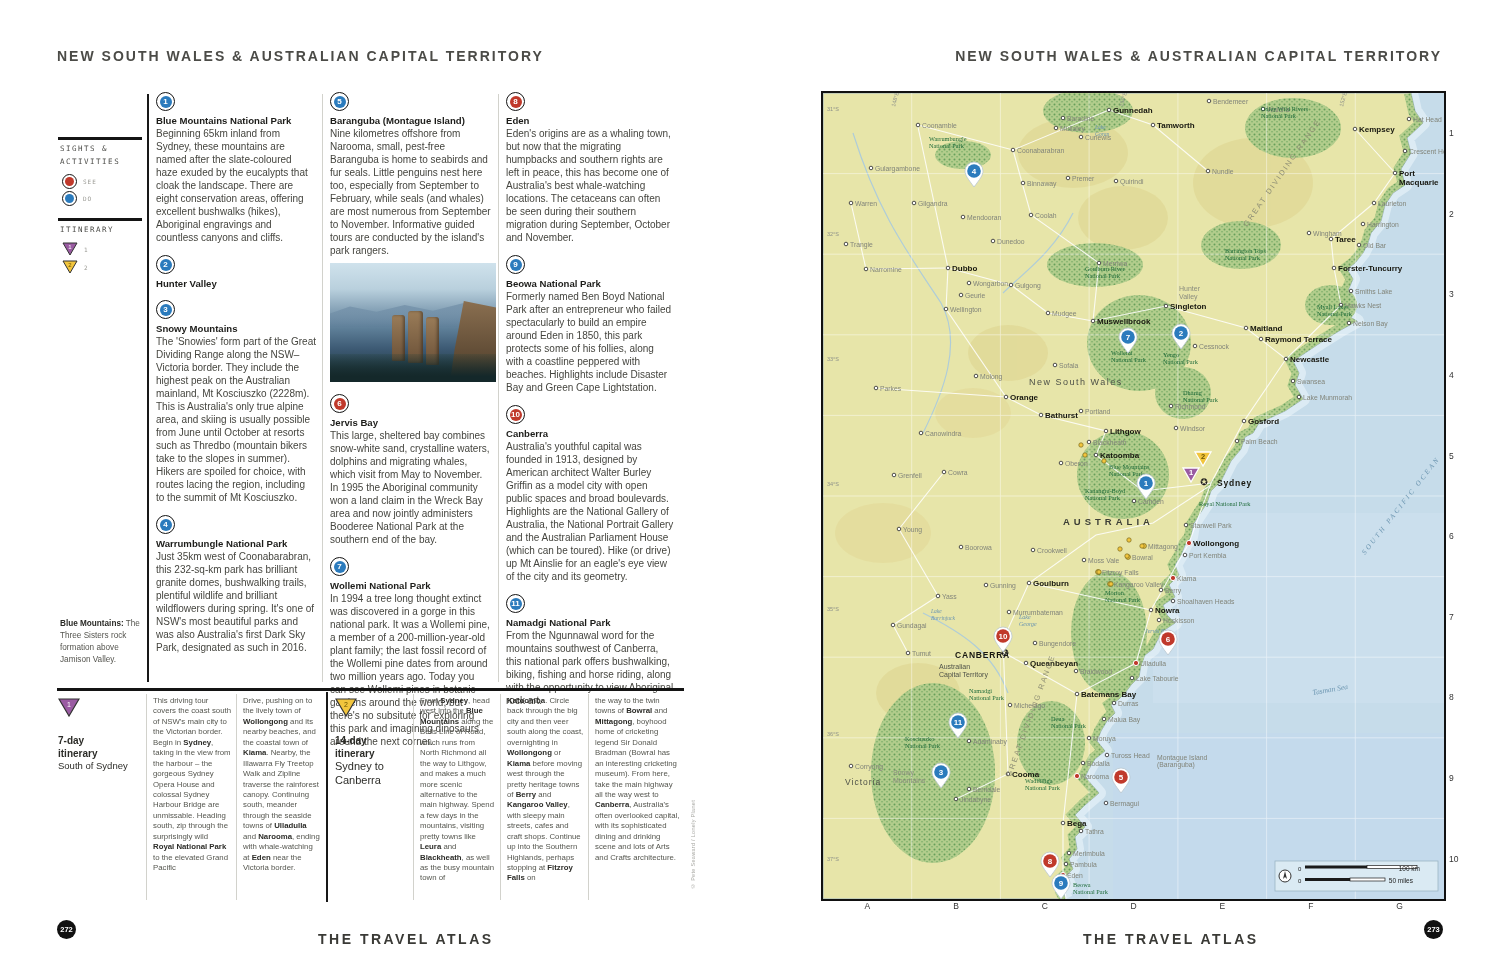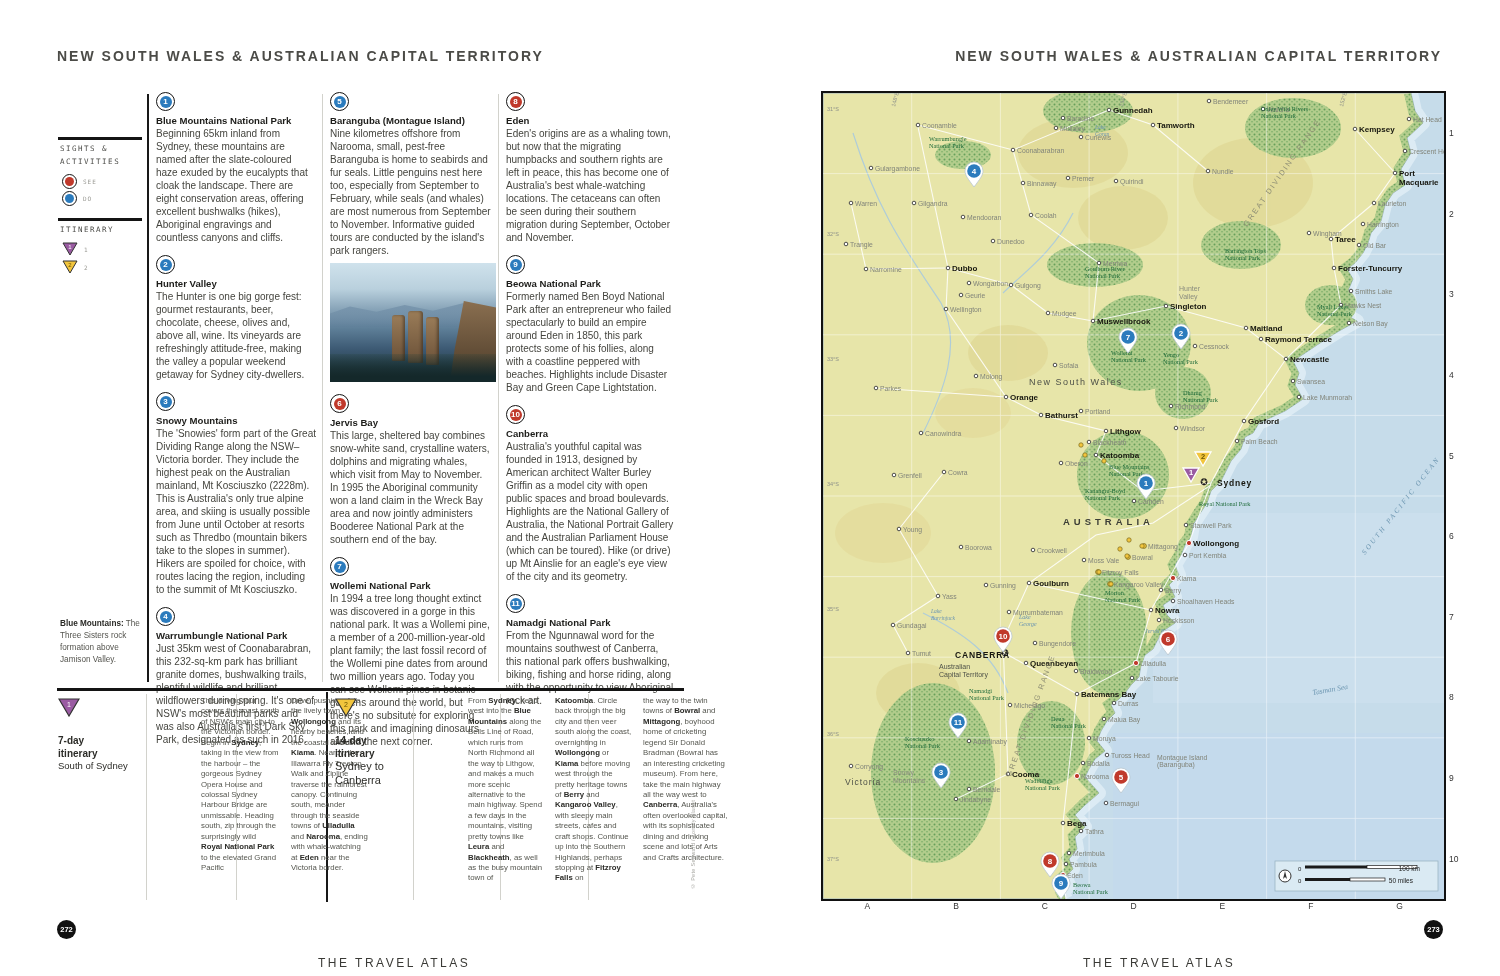--- a/index.html
+++ b/index.html
@@ -37,29 +37,29 @@
   .photo .ridge{position:absolute;left:0;right:0;height:34px;top:30px;
          background:linear-gradient(180deg,rgba(110,140,165,.9),rgba(90,120,150,.2));
          clip-path:polygon(0 60%,12% 40%,28% 55%,45% 35%,62% 52%,80% 30%,100% 48%,100% 100%,0 100%);}
   .photo .rock{position:absolute;background:linear-gradient(180deg,#9a7c58,#6b5138);border-radius:3px 3px 1px 1px;box-shadow:-2px 0 3px rgba(0,0,0,.35) inset;}
   .photo .cliff{position:absolute;right:0;top:38px;width:46px;height:81px;
          background:linear-gradient(180deg,#8a6f50,#4b3a28);clip-path:polygon(30% 0,100% 8%,100% 100%,0 100%,10% 60%);}
   .photo .bush{position:absolute;left:0;right:0;bottom:0;height:28px;
          background:linear-gradient(180deg,rgba(36,66,56,.2),#14282a 80%);}
   
   .iti-sec-top{position:absolute;left:57px;width:627px;height:2.5px;background:#141414;top:688px;}
-  .mini{position:absolute;font-size:7.8px;line-height:1.34;color:#55564f;margin-left:48px;}
+  .mini{position:absolute;font-size:7.8px;line-height:1.34;color:#55564f;}
   .mini b{color:#2c2c28;}
   .iti-label{position:absolute;font-size:10px;color:#2c2c28;line-height:1.25;}
   .iti-label .big{font-weight:bold;}
   .tri-svg{display:block;margin-bottom:8px;}
   
   .pagenum{position:absolute;width:19px;height:19px;border-radius:50%;background:#111;color:#fff;
            font-size:7.5px;font-weight:bold;display:flex;align-items:center;justify-content:center;top:920px;}
-  .book-title{position:absolute;top:956px;font-size:12px;letter-spacing:2.5px;color:#3a3a36;font-weight:normal;}
+  .book-title{position:absolute;top:931px;font-size:14px;letter-spacing:2.5px;color:#3a3a36;font-weight:bold;}
   .credit{position:absolute;left:690px;top:800px;font-size:5.5px;color:#a9a9a4;
           writing-mode:vertical-rl;transform:rotate(180deg);letter-spacing:.3px;}
   
   .map-frame{position:absolute;left:821px;top:91px;width:621px;height:806px;border:2px solid #111;box-sizing:content-box;background:#c6dcea;}
   .grid-letters{position:absolute;left:823px;top:901px;width:621px;display:flex;}
   .grid-letters span{flex:1;text-align:center;font-size:8.5px;color:#333;}
   .grid-numbers{position:absolute;left:1449px;top:93px;height:806px;display:flex;flex-direction:column;width:14px;}
   .grid-numbers span{flex:1;display:flex;align-items:center;font-size:8.5px;color:#333;}
 </style>
 </head>
@@ -111,21 +111,20 @@
           <i data-color="blue">1</i>
         </span>
     <div class="item-title">Blue Mountains National Park</div>
     <div class="item-body">Beginning 65km inland from Sydney, these mountains are named after the slate-coloured haze exuded by the eucalypts that cloak the landscape. There are eight conservation areas, offering excellent bushwalks (hikes), Aboriginal engravings and countless canyons and cliffs.</div>
   </div>
   <div class="item">
     <span class="badge">
           <i data-color="blue">2</i>
         </span>
     <div class="item-title">Hunter Valley</div>
-    <div class="item-body">The Hunter is one big gorge fest: gourmet restaurants, beer, chocolate, cheese, olives and, above all, wine. Its vineyards are refreshingly attitude-free, making the valley a popular weekend getaway for Sydney city-dwellers.</div>
   </div>
   <div class="item">
     <span class="badge">
           <i data-color="blue">3</i>
         </span>
     <div class="item-title">Snowy Mountains</div>
     <div class="item-body">The 'Snowies' form part of the Great Dividing Range along the NSW–Victoria border. They include the highest peak on the Australian mainland, Mt Kosciuszko (2228m). This is Australia's only true alpine area, and skiing is usually possible from June until October at resorts such as Thredbo (mountain bikers take to the slopes in summer). Hikers are spoiled for choice, with routes lacing the region, including to the summit of Mt Kosciuszko.</div>
   </div>
   <div class="item">
     <span class="badge">

